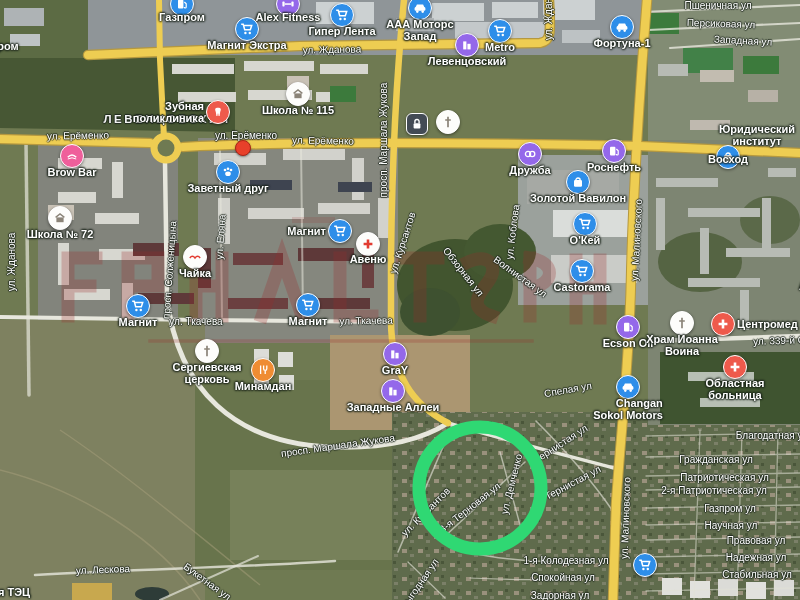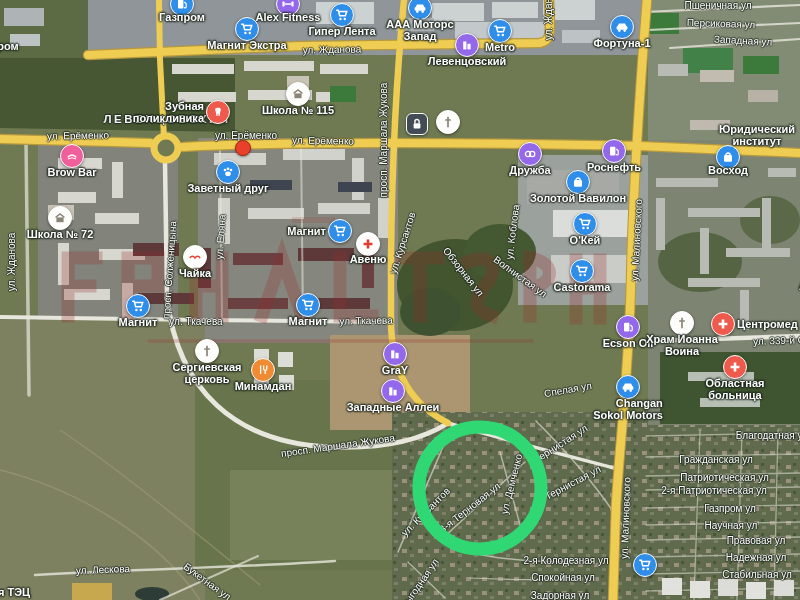--- a/index.html
+++ b/index.html
@@ -235,21 +235,21 @@
       <div class="street" style="left: 426px; top: 512px; --r: -45deg;">ул. Курсантов</div>
       <div class="street" style="left: 772px; top: 436px; --r: 0deg;">Благодатная ул</div>
       <div class="street" style="left: 716px; top: 460px; --r: 0deg;">Гражданская ул</div>
       <div class="street" style="left: 716px; top: 478px; padding-left: 17px; --r: 0deg;">Патриотическая ул</div>
       <div class="street" style="left: 714px; top: 491px; --r: 0deg;">2-я Патриотическая ул</div>
       <div class="street" style="left: 730px; top: 509px; --r: 0deg;">Газпром ул</div>
       <div class="street" style="left: 731px; top: 526px; --r: 0deg;">Научная ул</div>
       <div class="street" style="left: 756px; top: 541px; --r: 0deg;">Правовая ул</div>
       <div class="street" style="left: 756px; top: 558px; --r: 0deg;">Надежная ул</div>
       <div class="street" style="left: 757px; top: 575px; --r: 0deg;">Стабильная ул</div>
-      <div class="street" style="left: 566px; top: 561px; --r: 0deg;">2-я Колодезная ул</div>
+      <div class="street" style="left: 566px; top: 561px; --r: 0deg;">1-я Колодезная ул</div>
       <div class="street" style="left: 563px; top: 578px; --r: 0deg;">Спокойная ул</div>
       <div class="street" style="left: 560px; top: 596px; --r: 0deg;">Задорная ул</div>
       <div class="street" style="left: 103px; top: 570px; --r: -2deg;">ул. Лескова</div>
       <div class="street" style="left: 207px; top: 582px; --r: 36deg;">Букетная ул</div>
       <div class="street" style="left: 420px; top: 584px; --r: -55deg;">Выгодная ул</div>
       <div class="poi-icon c-blue" style="left: 182px; top: 4px;">
         <svg viewBox="0 0 14 14">
           <rect x="3" y="2.8" width="5.4" height="8.8" rx="1" fill="#fff"></rect>
           <path d="M9.4 5l1.8 1.8V10a1 1 0 01-2 0" fill="none" stroke="#fff" stroke-width="1.2"></path>
         </svg>
@@ -389,21 +389,21 @@
       </div>
       <div class="poi-label" style="left: 614px; top: 161px;">
         <div>Роснефть</div>
       </div>
       <div class="poi-icon c-blue" style="left: 728px; top: 157px;">
         <svg viewBox="0 0 14 14">
           <path d="M4.8 5.2a2.2 2.2 0 014.4 0" fill="none" stroke="#fff" stroke-width="1.3"></path>
           <rect x="3" y="5" width="8" height="6.8" rx="1.2" fill="#fff"></rect>
         </svg>
       </div>
-      <div class="poi-label" style="left: 728px; top: 164px;">
+      <div class="poi-label" style="left: 728px; top: 153px;">
         <div>Восход</div>
       </div>
       <div class="poi-label" style="left: 757px; top: 123px;">
         <div>Юридический</div>
         <div>институт</div>
       </div>
       <div class="poi-icon c-white" style="left: 60px; top: 218px;">
         <svg viewBox="0 0 14 14">
           <path d="M2.6 6.4L7 3l4.4 3.4" fill="none" stroke="#8b8478" stroke-width="1.4"></path>
           <rect x="3.4" y="6.4" width="7.2" height="4.8" fill="#8b8478"></rect>

